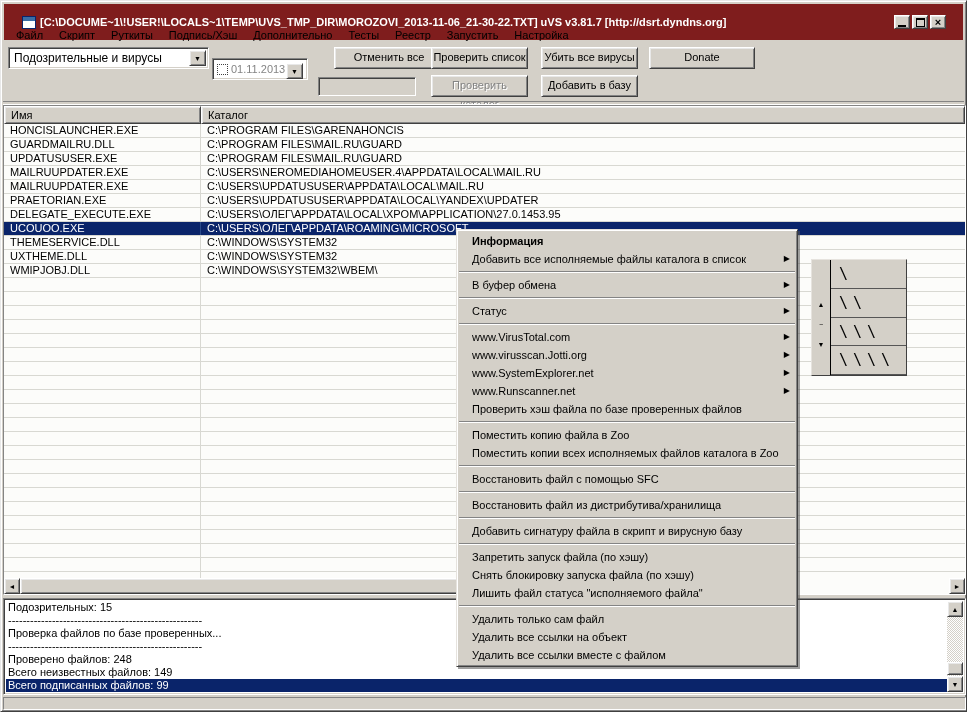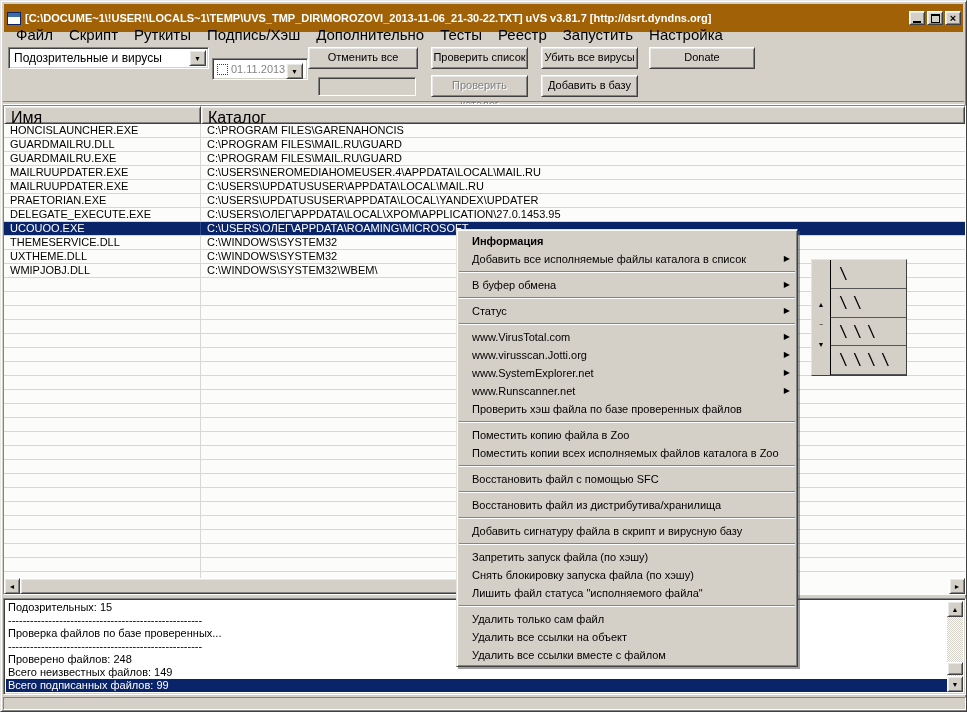--- a/index.html
+++ b/index.html
@@ -4,39 +4,39 @@
 <style>
   * { margin:0; padding:0; box-sizing:border-box; }
   html,body { width:967px; height:712px; background:#808080; font-family:"Liberation Sans",sans-serif; overflow:hidden; }
 
   .window { position:absolute; left:0; top:0; width:967px; height:712px;
     background:#d4d0c8;
     border:1px solid #404040; border-top-color:#e8e8e8; border-left-color:#e8e8e8;
     box-shadow: inset 1px 1px 0 #fff, inset -1px -1px 0 #848484; }
 
   
-  .titlebar { position:absolute; left:3px; top:3px; right:3px; height:28px;
-    background:#a16207; display:flex; align-items:center; padding:0 2px; }
+  .titlebar { position:absolute; left:3px; top:3px; right:3px; height:36px;
+    background:#7f1d1d; display:flex; align-items:center; padding:0 17px; }
   .app-icon { width:14px; height:13px; margin:0 4px 0 1px; background:#fff;
     border:1px solid #0a246a; position:relative; flex:none; }
   .app-icon::before { content:''; position:absolute; left:0; right:0; top:0; height:4px; background:#3a6ea5; }
   .title-text { color:#fff; font-size:11px; font-weight:bold; white-space:nowrap;
     overflow:hidden; flex:1; letter-spacing:0; }
   .win-btns { display:flex; gap:2px; flex:none; }
   .wb { width:16px; height:14px; background:#d4d0c8; border:1px solid;
     border-color:#fff #404040 #404040 #fff; box-shadow:inset 1px 1px 0 #e8e8e8, inset -1px -1px 0 #848484;
     display:flex; align-items:center; justify-content:center; position:relative; }
   .g-min { width:8px; height:2px; background:#000; margin-top:7px; }
   .g-max { width:9px; height:9px; border:1px solid #000; border-top-width:2px; }
   .g-close { font-size:11px; font-weight:bold; color:#000; line-height:12px; }
 
   
   .menubar { position:absolute; left:3px; top:24px; right:3px; height:19px;
     display:flex; align-items:center; padding-left:4px; }
-  .mb-item { font-size:15px; color:#000; padding:2px 8px; white-space:nowrap; }
+  .mb-item { font-size:11px; color:#000; padding:2px 8px; white-space:nowrap; }
 
   
   .toolbar { position:absolute; left:3px; top:43px; right:3px; height:60px; }
   .toolbar::after { content:''; position:absolute; left:-1px; right:-1px; bottom:-1px; height:2px;
     border-top:1px solid #848484; border-bottom:1px solid #fff; }
   .combo { position:absolute; left:4px; top:3px; width:201px; height:22px; background:#fff;
     border:1px solid; border-color:#848484 #fff #fff #848484;
     box-shadow:inset 1px 1px 0 #404040, inset -1px -1px 0 #d4d0c8;
     display:flex; align-items:center; }
   .combo-text { flex:1; font-size:12px; padding-left:5px; white-space:nowrap; overflow:hidden; }
@@ -49,21 +49,21 @@
     border:1px dotted #404040; }
   .date-text { position:absolute; left:18px; top:4px; font-size:11px; color:#848484; }
   .datecombo .combo-btn { position:absolute; right:2px; top:2px; }
 
   .tbtn { position:absolute; height:22px; background:#d4d0c8; font-size:11px; color:#000;
     font-family:"Liberation Sans",sans-serif;
     border:1px solid; border-color:#fff #404040 #404040 #fff;
     box-shadow:inset 1px 1px 0 #e8e8e8, inset -1px -1px 0 #848484;
     text-align:center; line-height:19px; cursor:default; }
   .tbtn.disabled { color:#848484; text-shadow:1px 1px 0 #fff; }
-  #btn-cancel  { left:304px; top:3px;  width:110px;  }
+  #btn-cancel  { left:330px; top:3px;  width:110px;  }
   #btn-list    { left:427px; top:3px;  width:97px;  }
   #btn-kill    { left:537px; top:3px;  width:97px;  }
   #btn-donate  { left:645px; top:3px;  width:106px; }
   #btn-dir     { left:427px; top:31px; width:97px;  }
   #btn-adddb   { left:537px; top:31px; width:97px;  }
   .dir-input { position:absolute; left:314px; top:33px; width:98px; height:19px; background:#d4d0c8;
     border:1px solid; border-color:#848484 #fff #fff #848484;
     box-shadow:inset 1px 1px 0 #404040, inset -1px -1px 0 #d4d0c8;
     font-size:11px; padding:0 3px; }
 
@@ -72,21 +72,21 @@
     border:1px solid; border-color:#848484 #fff #fff #848484;
     box-shadow:inset 1px 1px 0 #404040, inset -1px -1px 0 #d4d0c8;
     display:flex; align-items:center; justify-content:center; }
   .cb-check { font-size:10px; font-weight:bold; line-height:10px; color:#000; }
   .cb-label { font-size:11px; margin-left:5px; white-space:nowrap; }
 
   
   .table-area { position:absolute; left:2px; top:104px; width:963px; height:490px;
     border:1px solid; border-color:#848484 #fff #fff #848484; background:#fcfcfa; overflow:hidden; }
   .thead { position:absolute; left:0; top:0; right:0; height:18px; display:flex; }
-  .th { background:#d4d0c8; font-size:16px; padding:2px 0 0 6px;
+  .th { background:#d4d0c8; font-size:11px; padding:2px 0 0 6px;
     border:1px solid; border-color:#fff #404040 #404040 #fff;
     box-shadow:inset 1px 1px 0 #e8e8e8, inset -1px -1px 0 #848484; }
   .th-name { width:197px; flex:none; }
   .th-path { flex:1; }
   .tbody { position:absolute; left:0; top:18px; right:0; bottom:16px; overflow:hidden; background:#fcfcfa; }
   .trow { height:14px; display:flex; border-bottom:1px solid #d8d8d2; background:#fcfcfa; }
   .trow .td { font-size:11px; line-height:13px; white-space:nowrap; overflow:hidden; color:#000; }
   .td-name { width:197px; flex:none; padding-left:6px; border-right:1px solid #d8d8d2; }
   .td-path { flex:1; padding-left:6px; }
   .trow.selected { background:#0a246a; }
@@ -229,21 +229,21 @@
     <div class="tbody">
         <div class="trow">
           <div class="td td-name">HONCISLAUNCHER.EXE</div>
           <div class="td td-path">C:\PROGRAM FILES\GARENAHONCIS</div>
         </div>
         <div class="trow">
           <div class="td td-name">GUARDMAILRU.DLL</div>
           <div class="td td-path">C:\PROGRAM FILES\MAIL.RU\GUARD</div>
         </div>
         <div class="trow">
-          <div class="td td-name">GUARDMAILRU.EXE</div>
+          <div class="td td-name">UPDATUSUSER.EXE</div>
           <div class="td td-path">C:\PROGRAM FILES\MAIL.RU\GUARD</div>
         </div>
         <div class="trow">
           <div class="td td-name">MAILRUUPDATER.EXE</div>
           <div class="td td-path">C:\USERS\NEROMEDIAHOMEUSER.4\APPDATA\LOCAL\MAIL.RU</div>
         </div>
         <div class="trow">
           <div class="td td-name">MAILRUUPDATER.EXE</div>
           <div class="td td-path">C:\USERS\UPDATUSUSER\APPDATA\LOCAL\MAIL.RU</div>
         </div>

